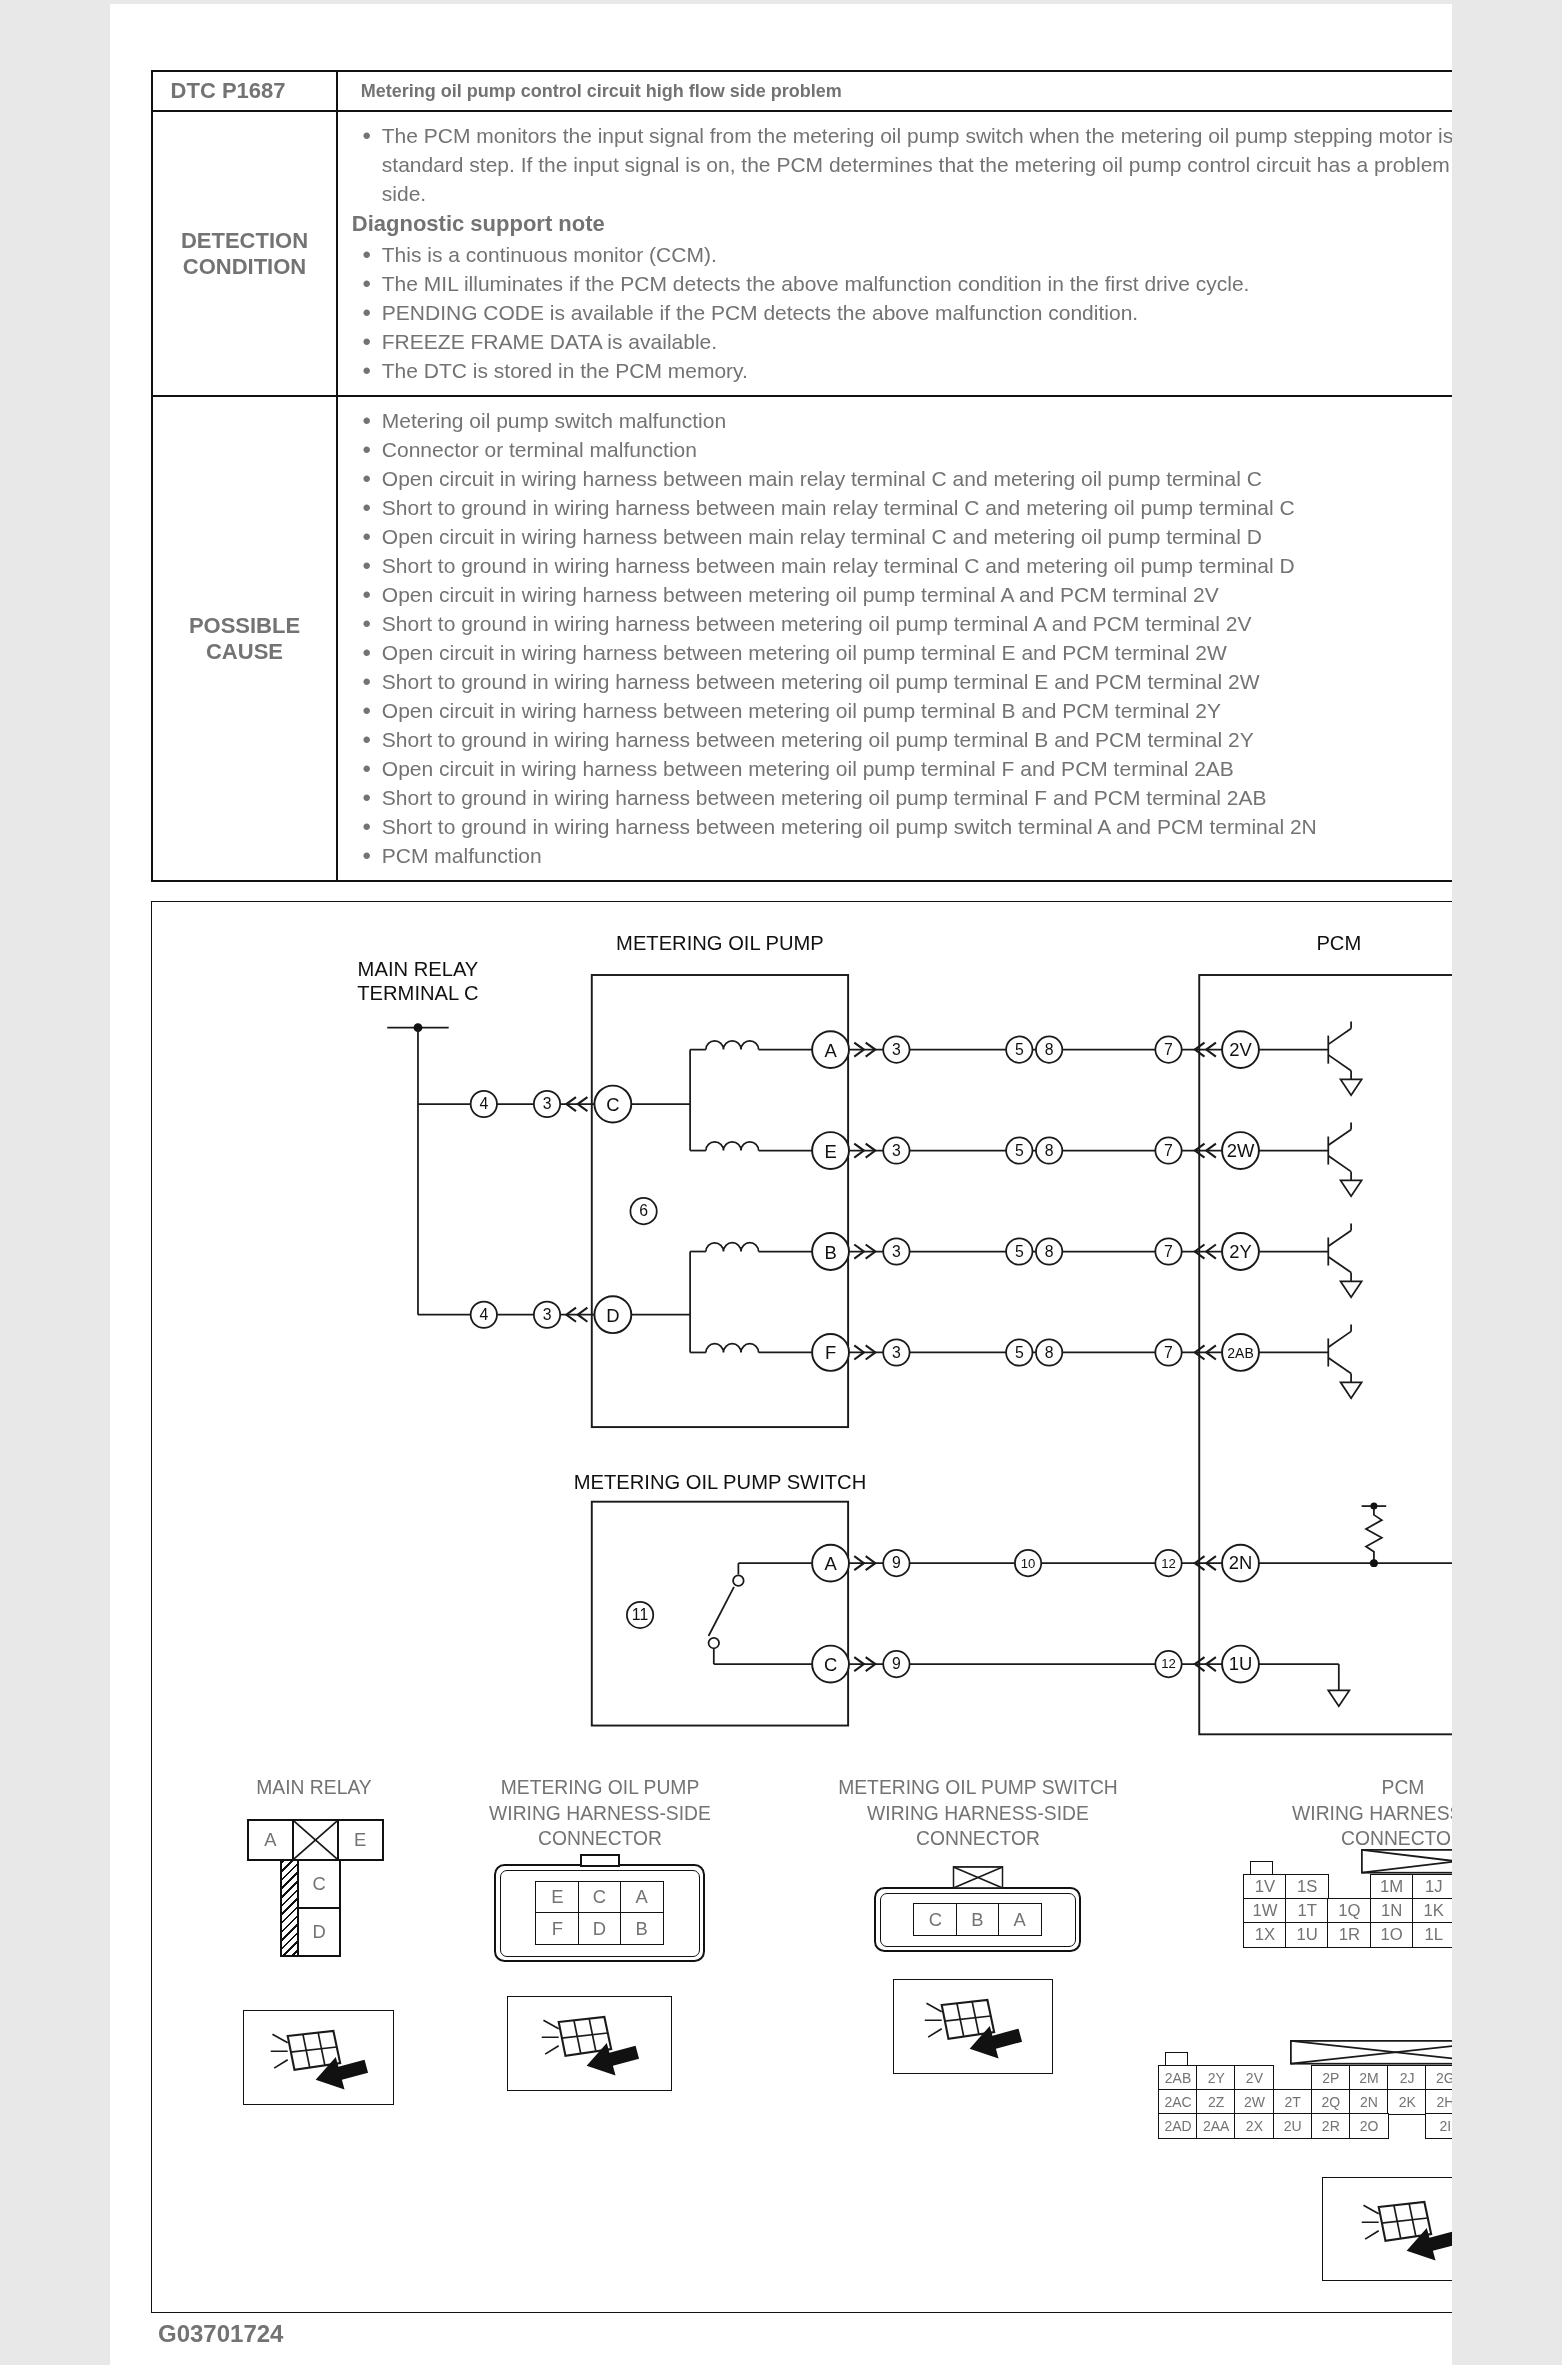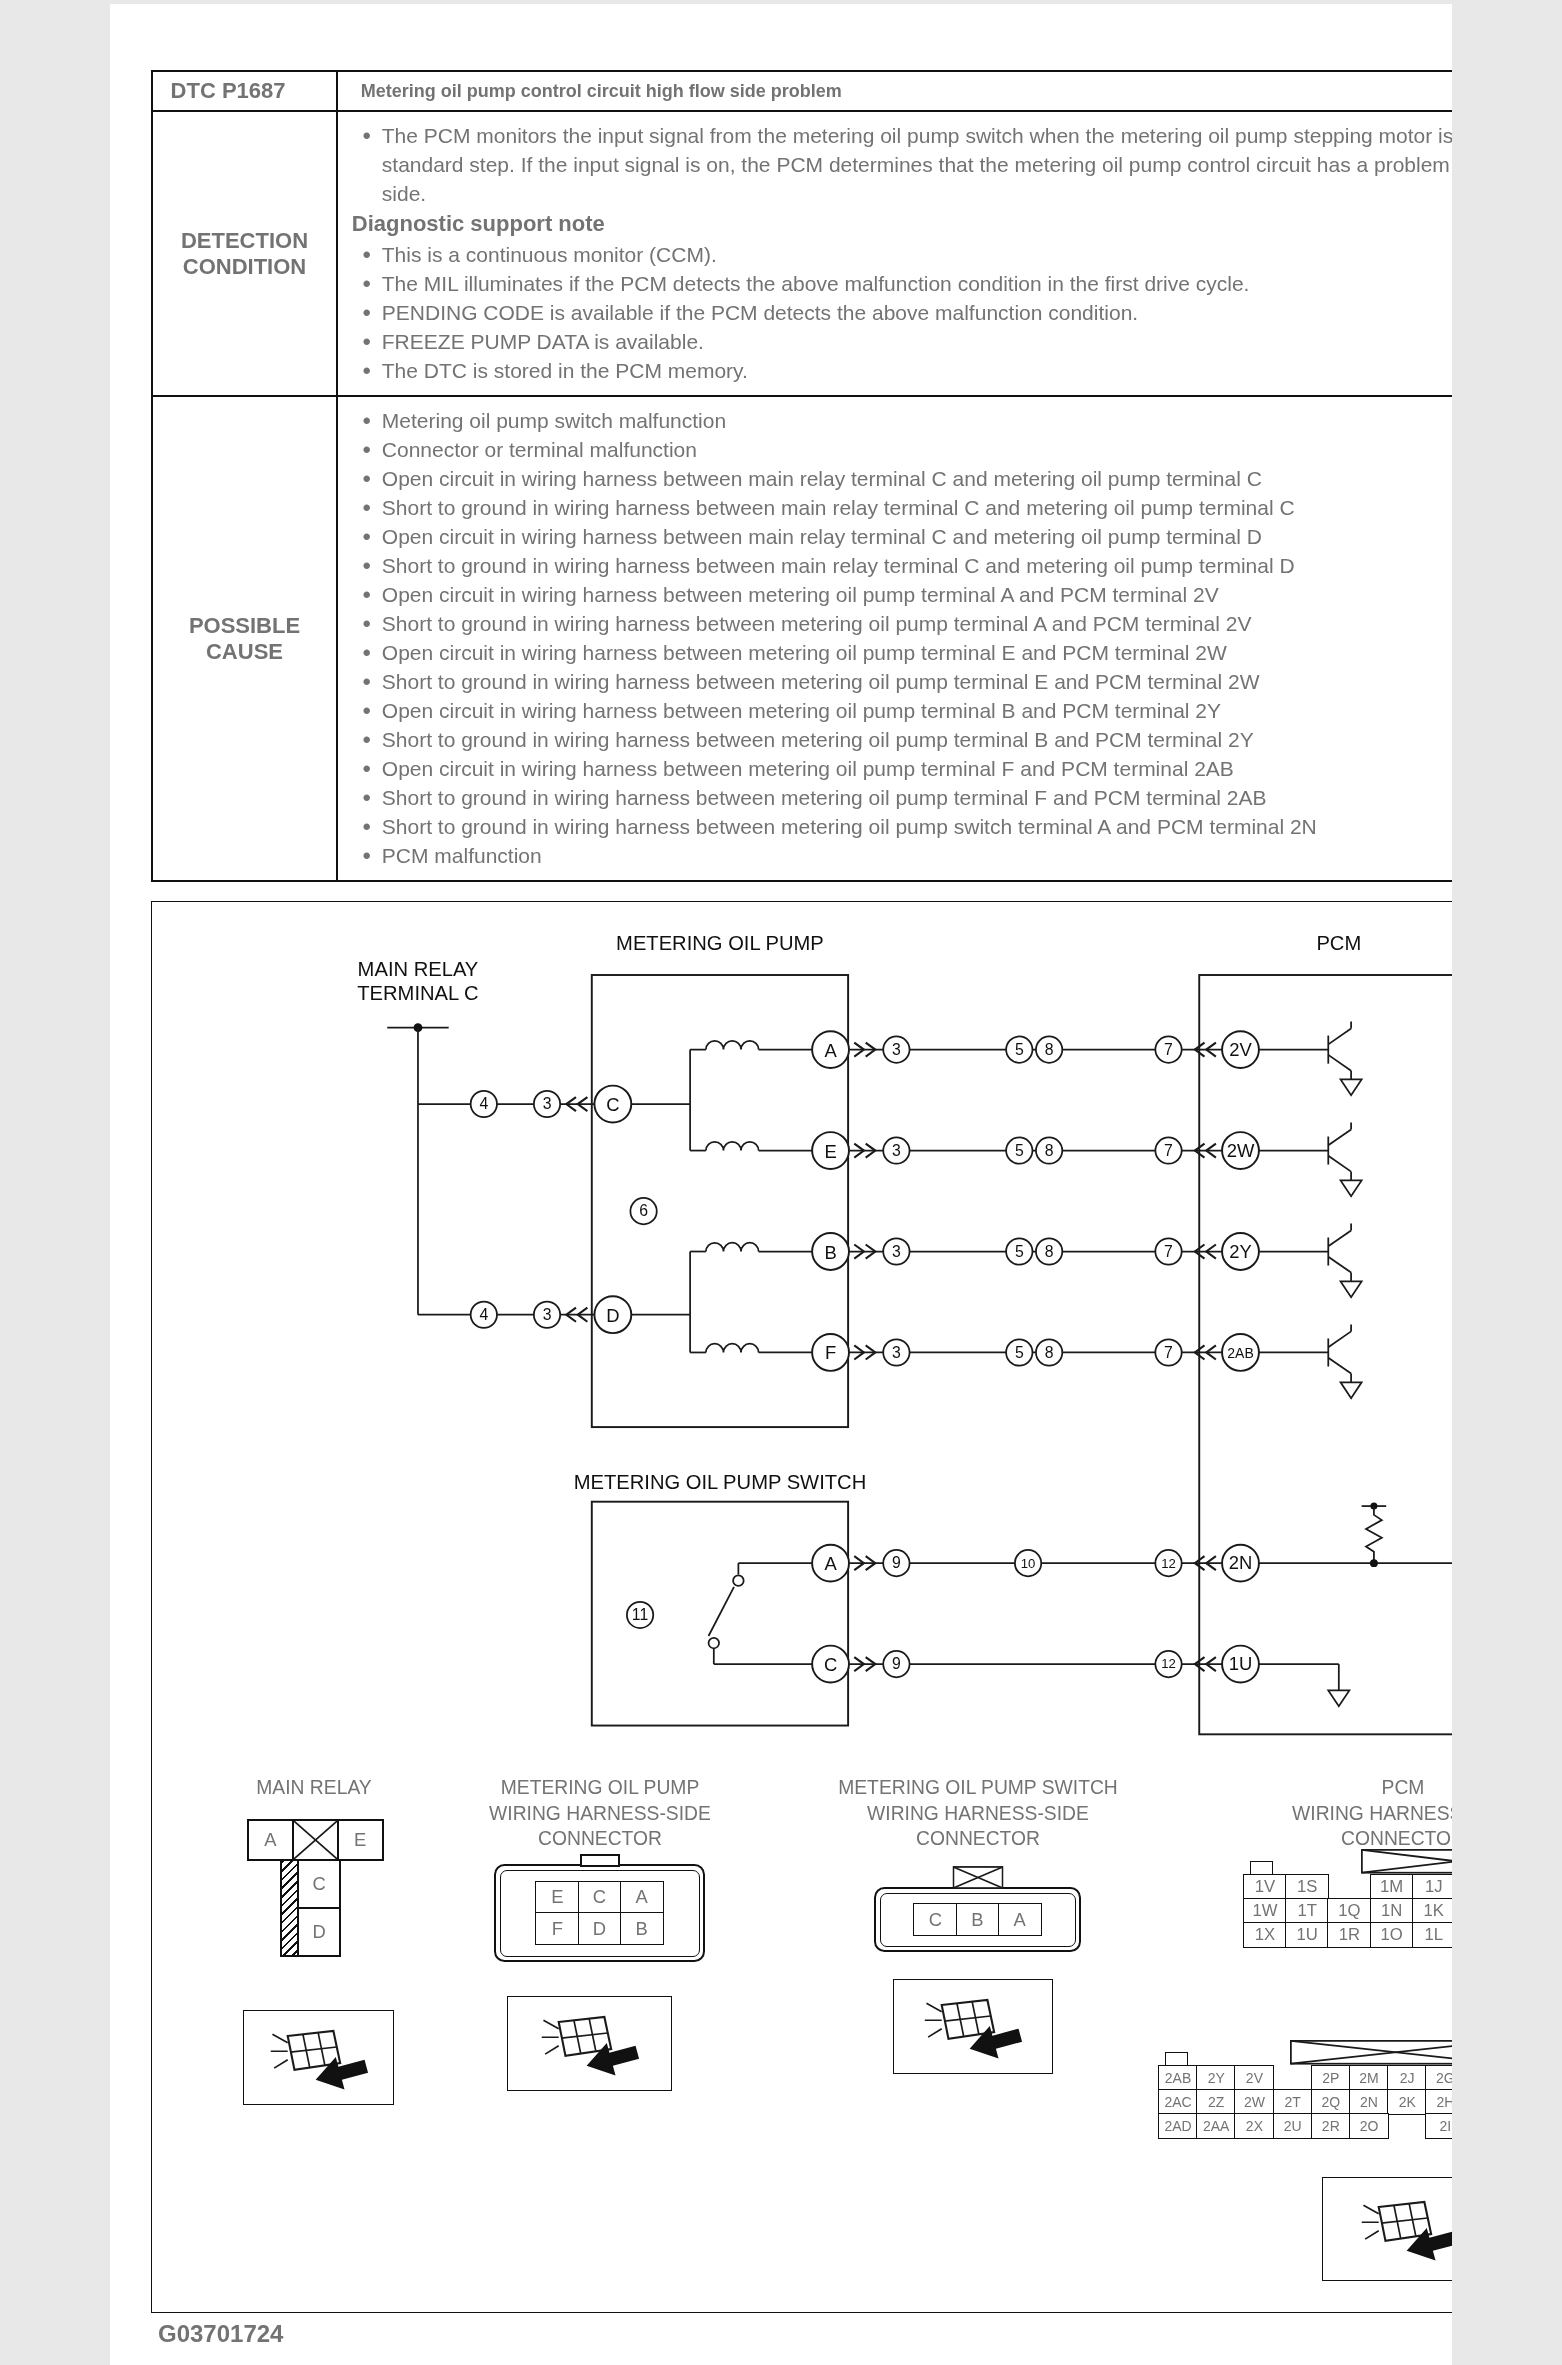--- a/index.html
+++ b/index.html
@@ -107,21 +107,21 @@
       <div class="bullet-item">
             <span>This is a continuous monitor (CCM).</span>
           </div>
           <div class="bullet-item">
             <span>The MIL illuminates if the PCM detects the above malfunction condition in the first drive cycle.</span>
           </div>
           <div class="bullet-item">
             <span>PENDING CODE is available if the PCM detects the above malfunction condition.</span>
           </div>
           <div class="bullet-item">
-            <span>FREEZE PUMP DATA is available.</span>
+            <span>FREEZE FRAME DATA is available.</span>
           </div>
           <div class="bullet-item">
             <span>The DTC is stored in the PCM memory.</span>
           </div>
         </div>
     </div>
 
     <div class="tcell vhead">
       <div class="vhead-inner">POSSIBLE CAUSE</div>
     </div>

